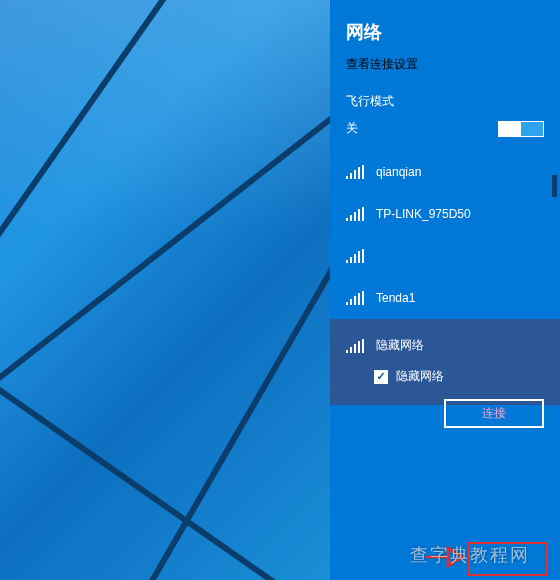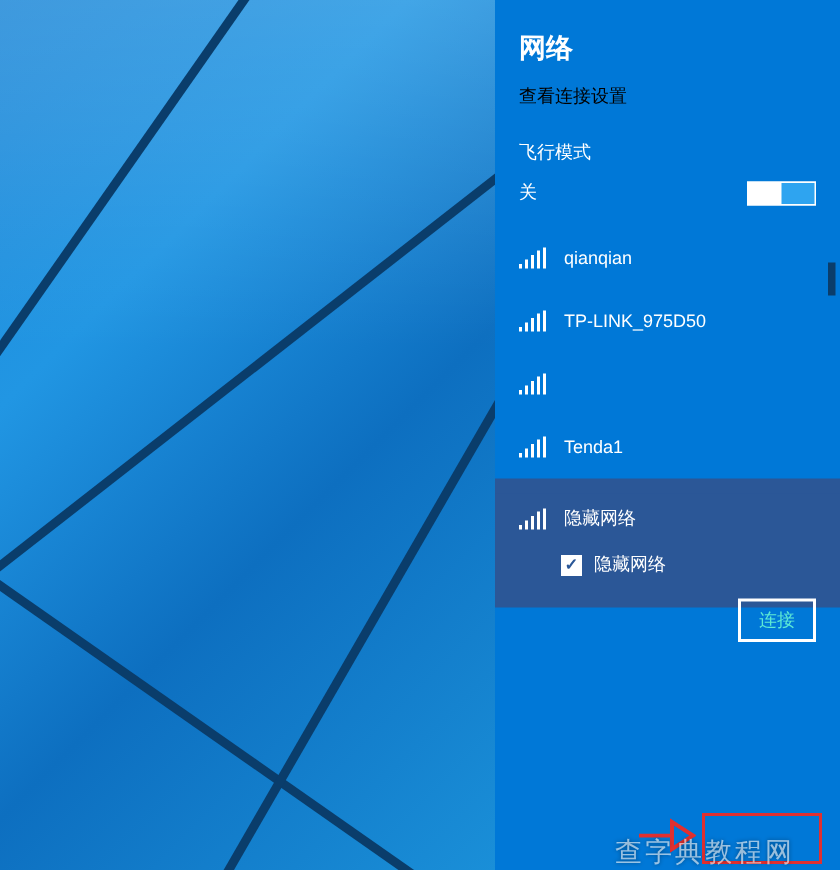--- a/index.html
+++ b/index.html
@@ -168,23 +168,23 @@
       display: flex;
       align-items: center;
       justify-content: center;
       color: #2b5797;
       font-size: 11px;
       font-weight: bold;
       cursor: pointer;
     }
     .connect-btn {
       border: 2px solid #fff;
-      padding: 4px 12px;
-      font-size: 12px;
-      color: #5eead4;
+      padding: 4px 36px;
+      font-size: 12px;
+      color: #f9a8d4;
       background: transparent;
       margin: 6px 16px 0 0;
       float: right;
       cursor: pointer;
     }
     .scrollbar {
       position: absolute;
       right: 3px;
       top: 175px;
       width: 5px;
@@ -200,21 +200,21 @@
       position: absolute;
       bottom: 4px;
       right: 12px;
       width: 80px;
       height: 34px;
       border: 2px solid #e03030;
       z-index: 99;
     }
     .watermark-text {
       position: absolute;
-      bottom: 0;
+      bottom: 13px;
       right: 30px;
       font-size: 18px;
       color: rgba(255,255,255,0.6);
       font-family: Liberation Serif, serif;
       letter-spacing: 2px;
       text-shadow: 0 0 3px rgba(0,0,0,0.4);
       pointer-events: none;
       z-index: 101;
     }
   </style>

